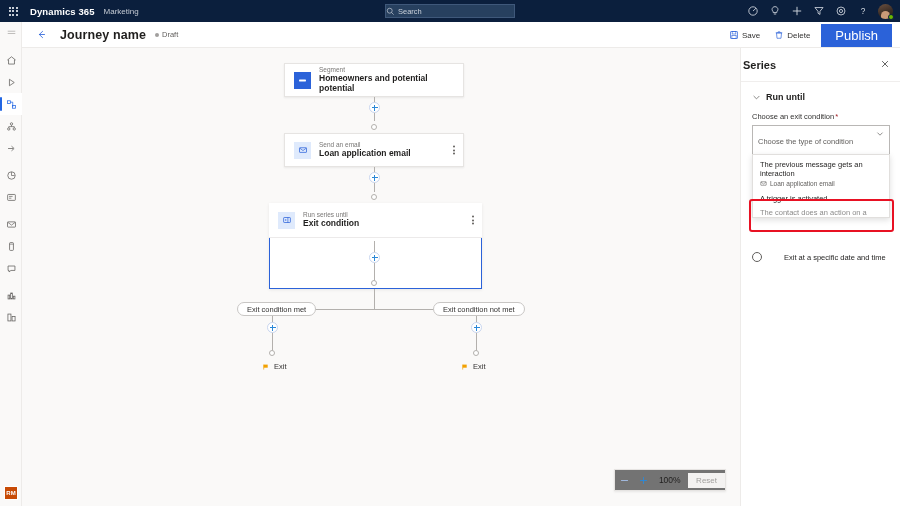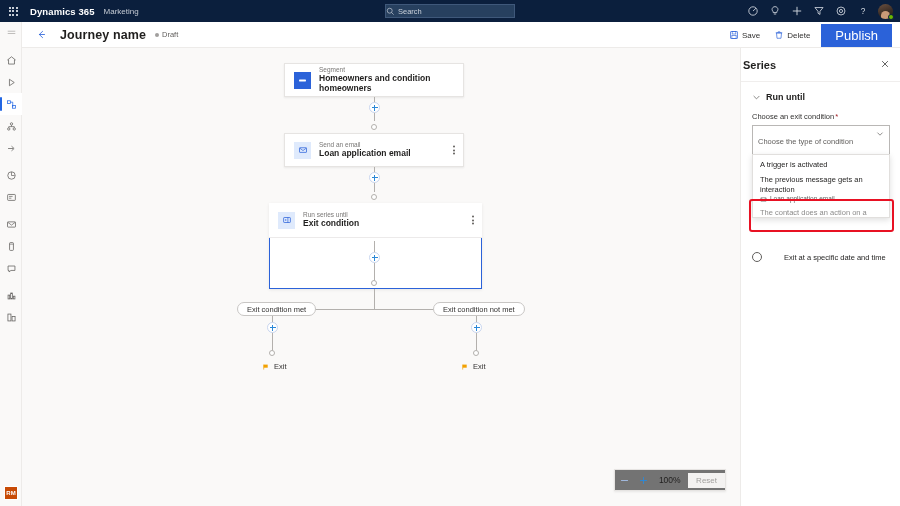--- a/index.html
+++ b/index.html
@@ -525,21 +525,21 @@
 <div id="canvas">
 
   <div class="node" style="left:262px; top:15px; width:180px; height:34px;">
     <div class="n-icon" style="background:#2b62d9;">
       <svg width="11" height="11" viewBox="0 0 16 16">
         <rect x="3" y="6.6" width="10" height="2.8" rx=".6" fill="#ffffff"></rect>
       </svg>
     </div>
     <div class="n-text">
       <div class="n-kind">Segment</div>
-      <div class="n-name">Homeowners and condition homeowners</div>
+      <div class="n-name">Homeowners and potential potential</div>
     </div>
   </div>
 
   <div class="conn-line conv conn-v" style="left:352px; top:49px; height:24px;"></div>
   <div class="plus-btn" style="left:347px; top:54px;"></div>
   <div class="endpoint" style="left:349px; top:76px;"></div>
 
   <div class="node" style="left:262px; top:85px; width:180px; height:34px;">
     <div class="n-icon" style="background:#dfeafc;">
       <svg width="10" height="10" viewBox="0 0 16 16">
@@ -657,32 +657,32 @@
 
   <div id="exit-select">
     <span class="val">Choose the type of condition</span>
     <svg class="chev" width="8" height="8" viewBox="0 0 16 16">
       <path d="M3.4 5.8 8 10.4l4.6-4.6" fill="none" stroke="#605e5c" stroke-width="1.4" stroke-linecap="round" stroke-linejoin="round"></path>
     </svg>
   </div>
 
   <div id="dropdown">
     <div class="dd-opt">
-      <div class="t">A trigger is activated</div>
-    </div>
-    <div class="dd-opt">
       <div class="t">The previous message gets an interaction</div>
       <div class="dd-sub">
         <svg width="7" height="7" viewBox="0 0 16 16">
           <rect x="1.8" y="4" width="12.4" height="8" rx=".7" fill="none" stroke="#605e5c" stroke-width="1.3"></rect>
           <path d="M2.3 4.6 8 9.2l5.7-4.6" fill="none" stroke="#605e5c" stroke-width="1.2"></path>
         </svg>
         <span>Loan application email</span>
       </div>
     </div>
+    <div class="dd-opt">
+      <div class="t">A trigger is activated</div>
+    </div>
     <div class="dd-opt clipped">
       <div class="t">The contact does an action on a web page</div>
     </div>
   </div>
 
   <div id="redbox"></div>
 
   <div id="radio-row">
     <div class="rdo"></div>
     <span class="rlbl">Exit at a specific date and time</span>

